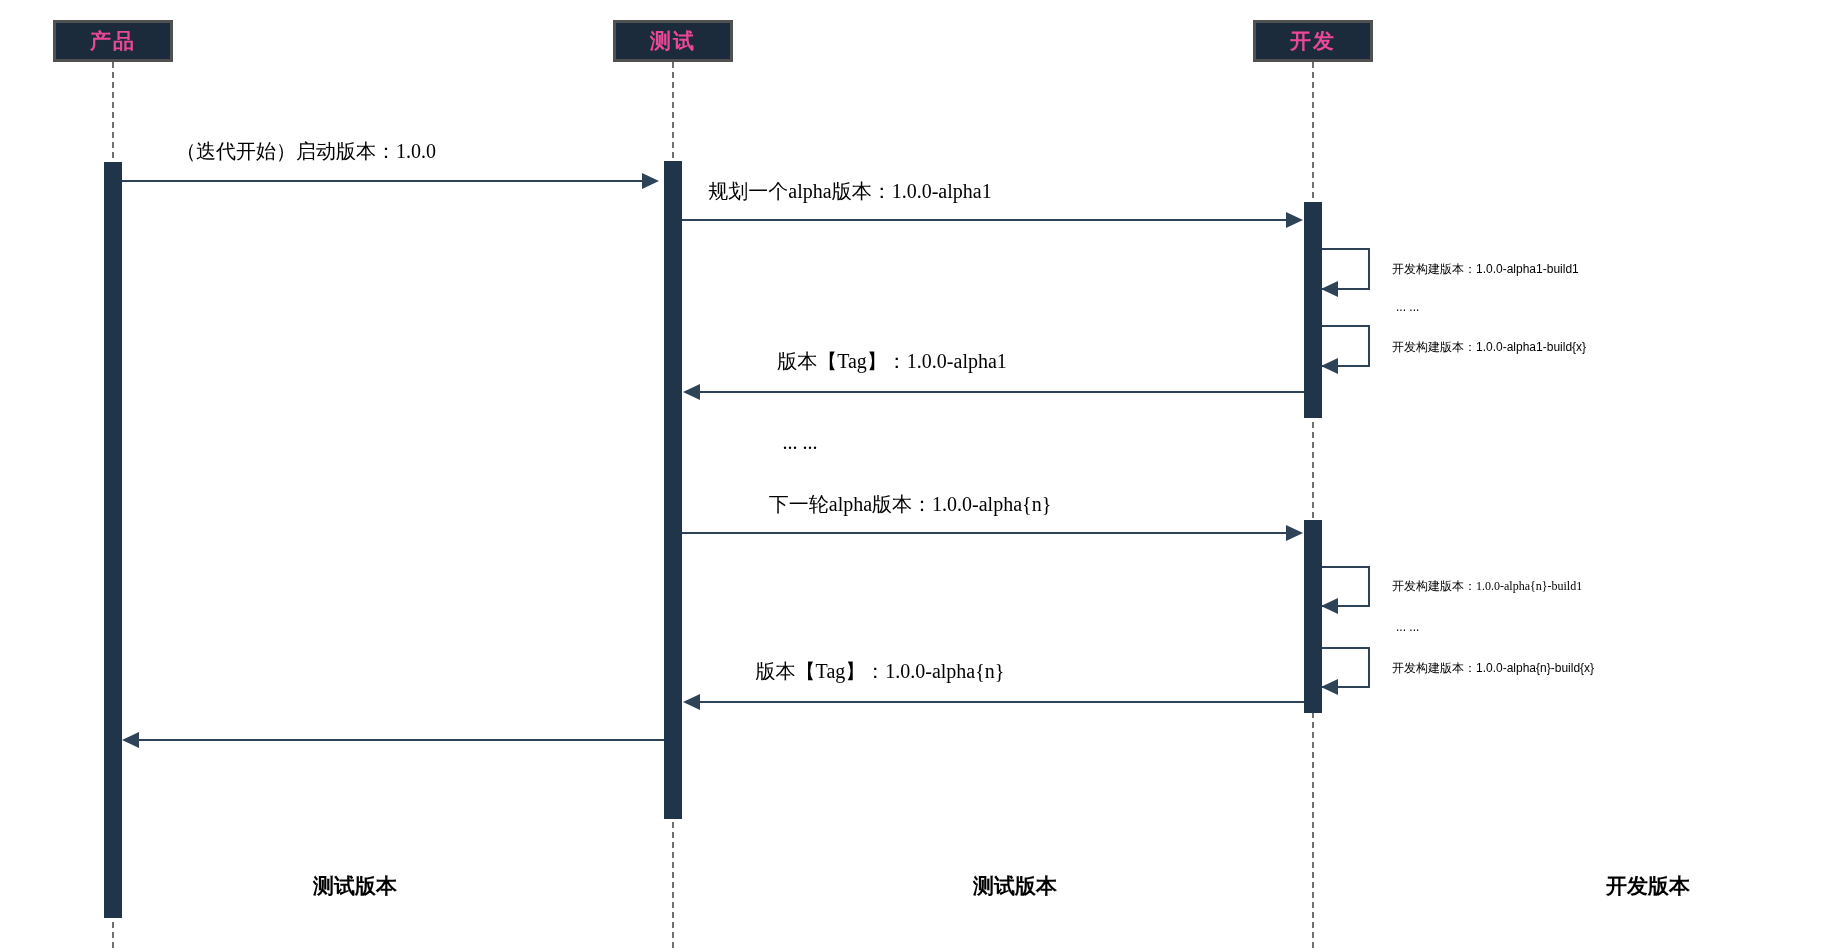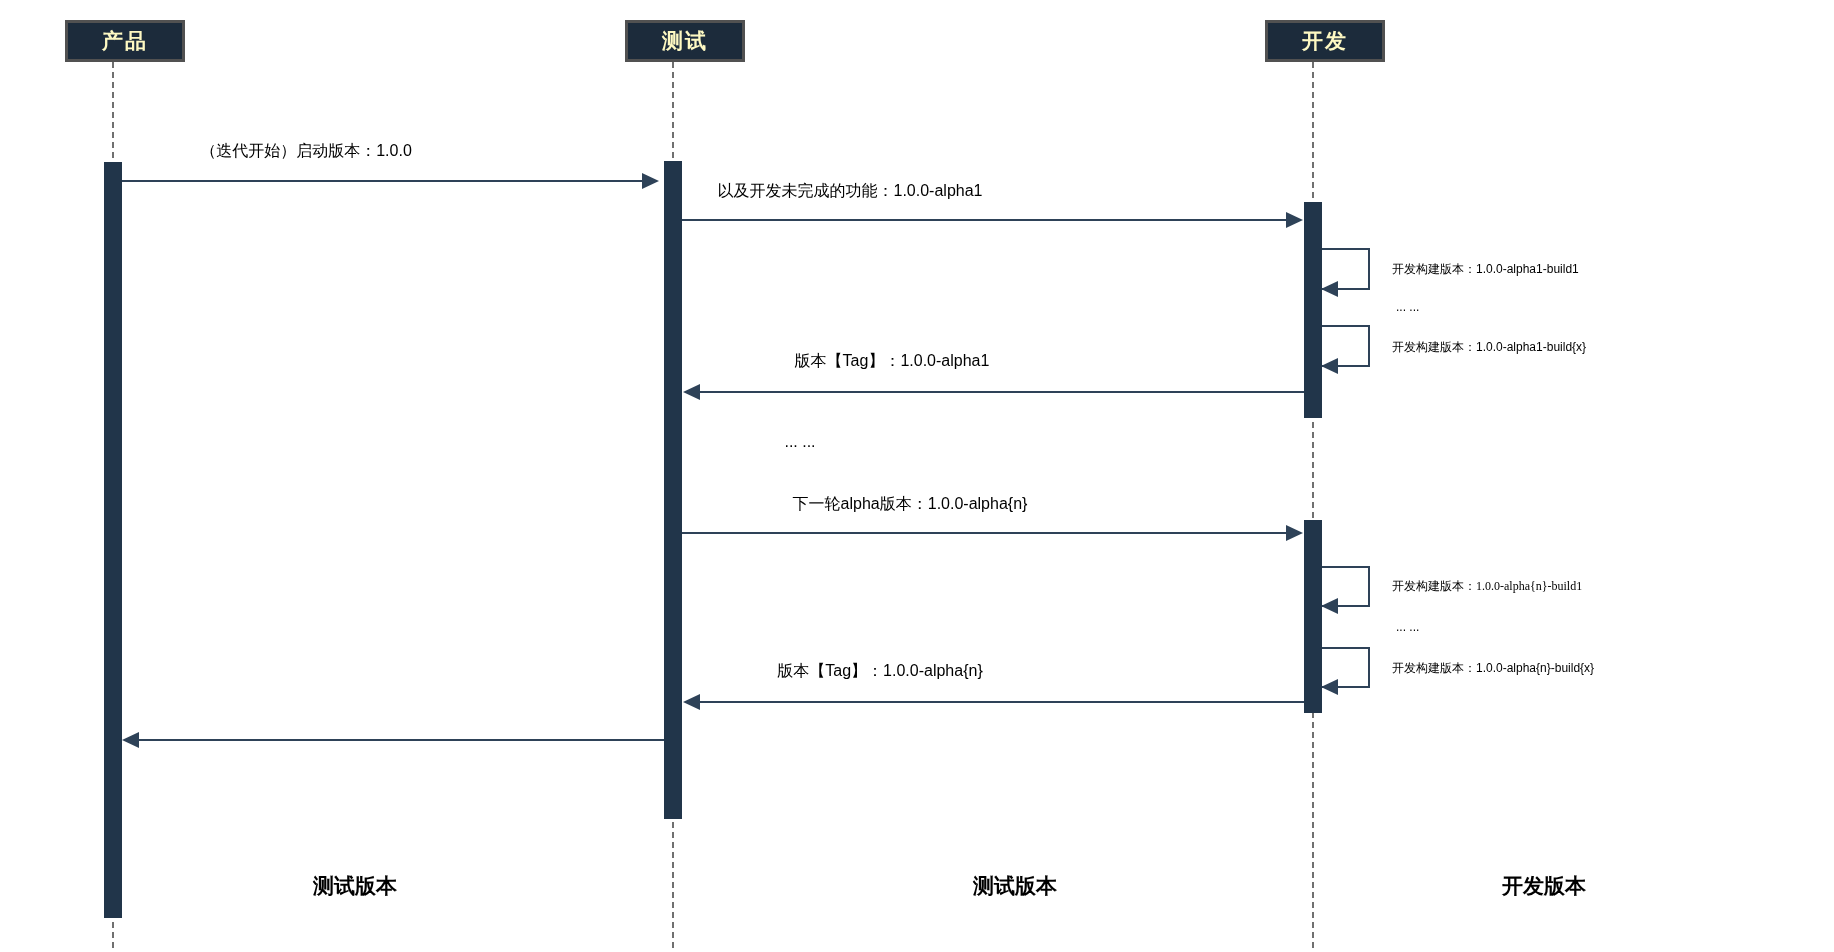--- a/index.html
+++ b/index.html
@@ -3,29 +3,29 @@
 <meta charset="utf-8">
 <style>
   html,body{margin:0;padding:0;background:#ffffff;}
   #canvas{
     position:relative;width:1834px;height:952px;background:#ffffff;overflow:hidden;
     font-family:"Liberation Sans","DejaVu Sans",sans-serif;color:#000;
   }
   .lifeline{position:absolute;top:62px;width:0;border-left:2px dashed #707070;}
   .actor{
     position:absolute;top:20px;width:120px;height:42px;box-sizing:border-box;
-    background:#1c2b3b;border:3px solid #515151;color:#fef9c3;
+    background:#1c2b3b;border:3px solid #515151;color:#ec4899;
     display:flex;align-items:center;justify-content:center;
-    font-weight:bold;font-size:21px;letter-spacing:2px;margin-left:12px;
+    font-weight:bold;font-size:21px;letter-spacing:2px;
   }
   .bar{position:absolute;width:18px;background:#21354a;}
   .mline{position:absolute;height:0;border-top:2px solid #2e4258;}
   .arrow-r{position:absolute;width:0;height:0;border-top:8px solid transparent;border-bottom:8px solid transparent;border-left:17px solid #2e4258;}
   .arrow-l{position:absolute;width:0;height:0;border-top:8px solid transparent;border-bottom:8px solid transparent;border-right:17px solid #2e4258;}
-  .mlabel{position:absolute;transform:translateX(-50%);white-space:nowrap;font-size:16px;line-height:24px;}
+  .mlabel{position:absolute;transform:translateX(-50%);white-space:nowrap;font-size:20px;line-height:24px;font-family:Liberation Serif, serif;}
   .llabel{position:absolute;white-space:nowrap;font-size:12px;line-height:24px;}
   .loop{position:absolute;box-sizing:border-box;border:2px solid #2e4258;border-left:none;}
   .footer{position:absolute;transform:translateX(-50%);white-space:nowrap;font-weight:bold;font-size:21px;}
 </style>
 </head>
 <body>
 
 <div id="canvas">
 
   <div class="lifeline" style="left:112px;height:886px;"></div>
@@ -44,21 +44,21 @@
     <span>测试</span>
   </div>
   <div class="actor" style="left:1253px;">
     <span>开发</span>
   </div>
 
   <div class="mlabel" style="left:306px;top:139px;">（迭代开始）启动版本：1.0.0</div>
   <div class="mline" style="left:122px;top:180px;width:522px;"></div>
   <div class="arrow-r" style="left:642px;top:173px;"></div>
 
-  <div class="mlabel" style="left:850px;top:179px;">以及开发未完成的功能：1.0.0-alpha1</div>
+  <div class="mlabel" style="left:850px;top:179px;">规划一个alpha版本：1.0.0-alpha1</div>
   <div class="mline" style="left:682px;top:219px;width:605px;"></div>
   <div class="arrow-r" style="left:1286px;top:212px;"></div>
 
   <div class="loop" style="left:1322px;top:248px;width:48px;height:42px;"></div>
   <div class="arrow-l" style="left:1321px;top:281px;"></div>
   <div class="llabel" style="left:1392px;top:257px;">开发构建版本：1.0.0-alpha1-build1</div>
   <div class="llabel" style="left:1396px;top:295px;">... ...</div>
 
   <div class="loop" style="left:1322px;top:325px;width:48px;height:42px;"></div>
   <div class="arrow-l" style="left:1321px;top:358px;"></div>
@@ -85,15 +85,15 @@
 
   <div class="mlabel" style="left:880px;top:659px;">版本【Tag】：1.0.0-alpha{n}</div>
   <div class="mline" style="left:700px;top:701px;width:604px;"></div>
   <div class="arrow-l" style="left:683px;top:694px;"></div>
 
   <div class="mline" style="left:139px;top:739px;width:525px;"></div>
   <div class="arrow-l" style="left:122px;top:732px;"></div>
 
   <div class="footer" style="left:355px;top:872px;">测试版本</div>
   <div class="footer" style="left:1000px;top:872px;margin-left:15px;">测试版本</div>
-  <div class="footer" style="left:1544px;top:872px;">开发版本</div>
+  <div class="footer" style="left:1648px;top:872px;">开发版本</div>
 
 </div>
 
 </body></html>

